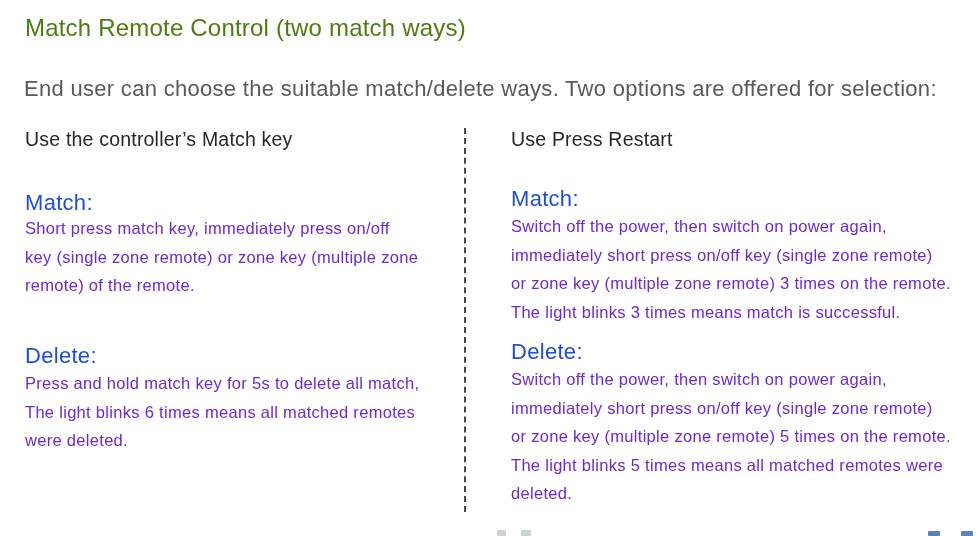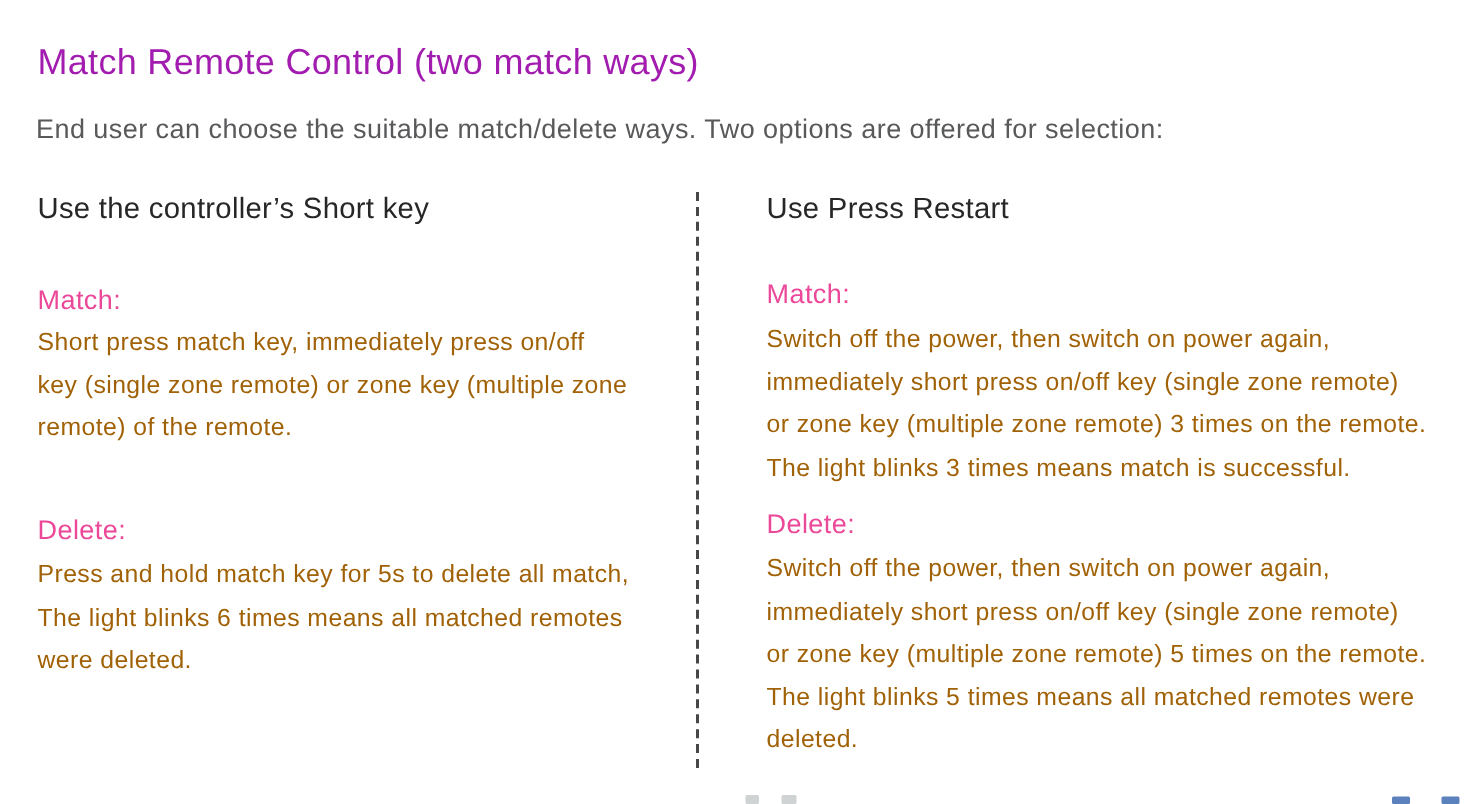--- a/index.html
+++ b/index.html
@@ -11,32 +11,32 @@
     width: 979px;
     height: 536px;
     position: relative;
     overflow: hidden;
     font-family: "Liberation Sans", sans-serif;
     -webkit-font-smoothing: antialiased;
   }
   .page-title {
     position: absolute;
     left: 25px;
-    top: 28px;
+    top: 14px;
     font-size: 24px;
     letter-spacing: 0.2px;
-    color: #a21caf;
+    color: #4d7c0f;
     font-weight: normal;
     margin: 0;
   }
   .intro {
     position: absolute;
     left: 24px;
     top: 76px;
-    font-size: 18px;
+    font-size: 22px;
     letter-spacing: 0.3px;
     color: #58595b;
     font-weight: normal;
   }
   .column {
     position: absolute;
     top: 126px;
   }
   .column.left  { left: 25px;  width: 430px; }
   .column.right { left: 511px; width: 462px; }
@@ -46,31 +46,31 @@
     top: 2px;
     font-size: 19.5px;
     letter-spacing: 0.2px;
     color: #272727;
     font-weight: normal;
     margin: 0;
   }
   .section-label {
     position: absolute;
     left: 0;
-    font-size: 18px;
+    font-size: 22px;
     letter-spacing: 0.3px;
-    color: #ec4899;
+    color: #1d4ed8;
   }
   .para {
     position: absolute;
     left: 0;
     font-size: 16.5px;
     letter-spacing: 0.3px;
     line-height: 28.5px;
-    color: #a16207;
+    color: #6d28d9;
     white-space: pre-line;
   }
   
   .column.left  .match-label  { top: 64px; }
   .column.left  .match-para   { top: 88px; }
   .column.left  .delete-label { top: 217px; }
   .column.left  .delete-para  { top: 243px; }
   
   .column.right .match-label  { top: 60px; }
   .column.right .match-para   { top: 86px; }
@@ -96,21 +96,21 @@
   .footer-mark.blue-2 { left: 961px; top: 531px; width: 12px; height: 5px; background: #5b82bd; }
 </style>
 </head>
 <body>
 
 <h1 class="page-title">Match Remote Control (two match ways)</h1>
 
 <div class="intro">End user can choose the suitable match/delete ways. Two options are offered for selection:</div>
 
 <div class="column left">
-  <h2 class="col-heading">Use the controller’s Short key</h2>
+  <h2 class="col-heading">Use the controller’s Match key</h2>
   <div class="section-label match-label">Match:</div>
   <div class="para match-para">Short press match key, immediately press on/off
 key (single zone remote) or zone key (multiple zone
 remote) of the remote.</div>
   <div class="section-label delete-label">Delete:</div>
   <div class="para delete-para">Press and hold match key for 5s to delete all match,
 The light blinks 6 times means all matched remotes
 were deleted.</div>
 </div>
 

